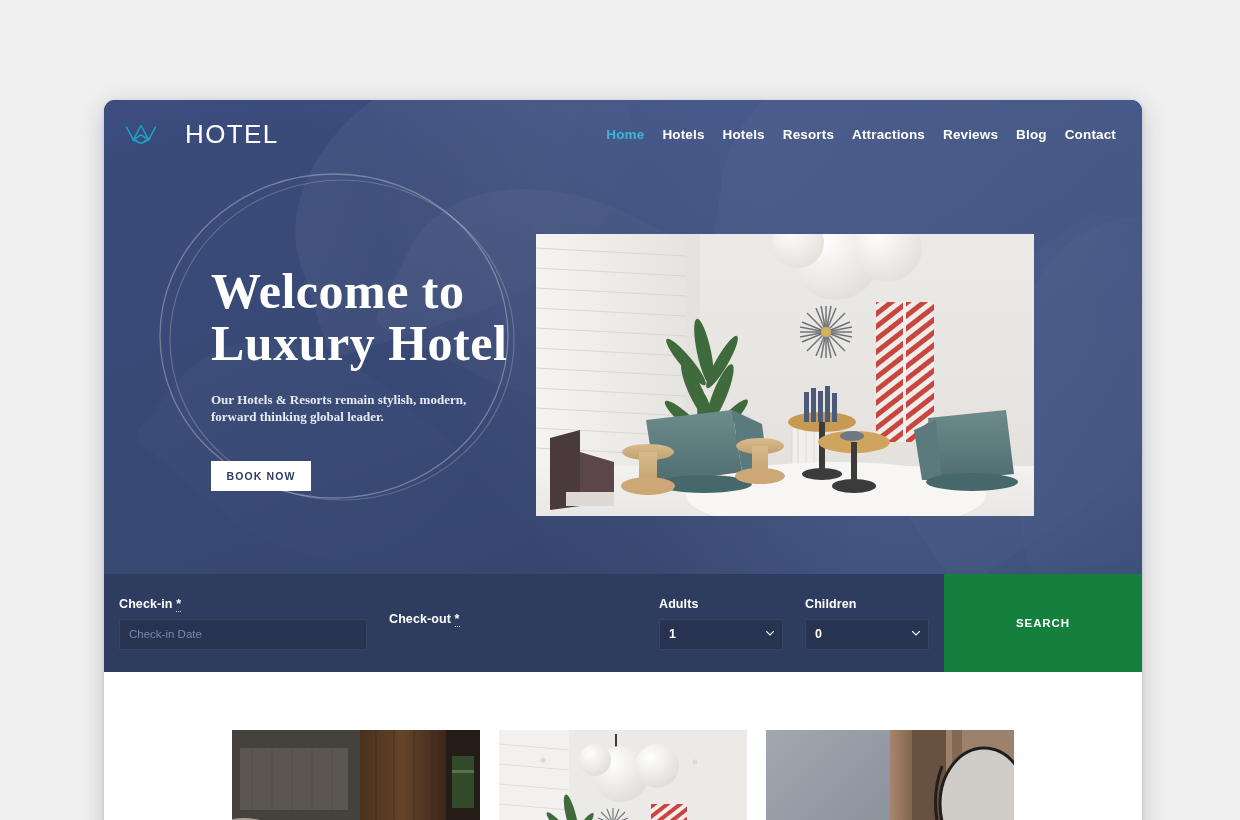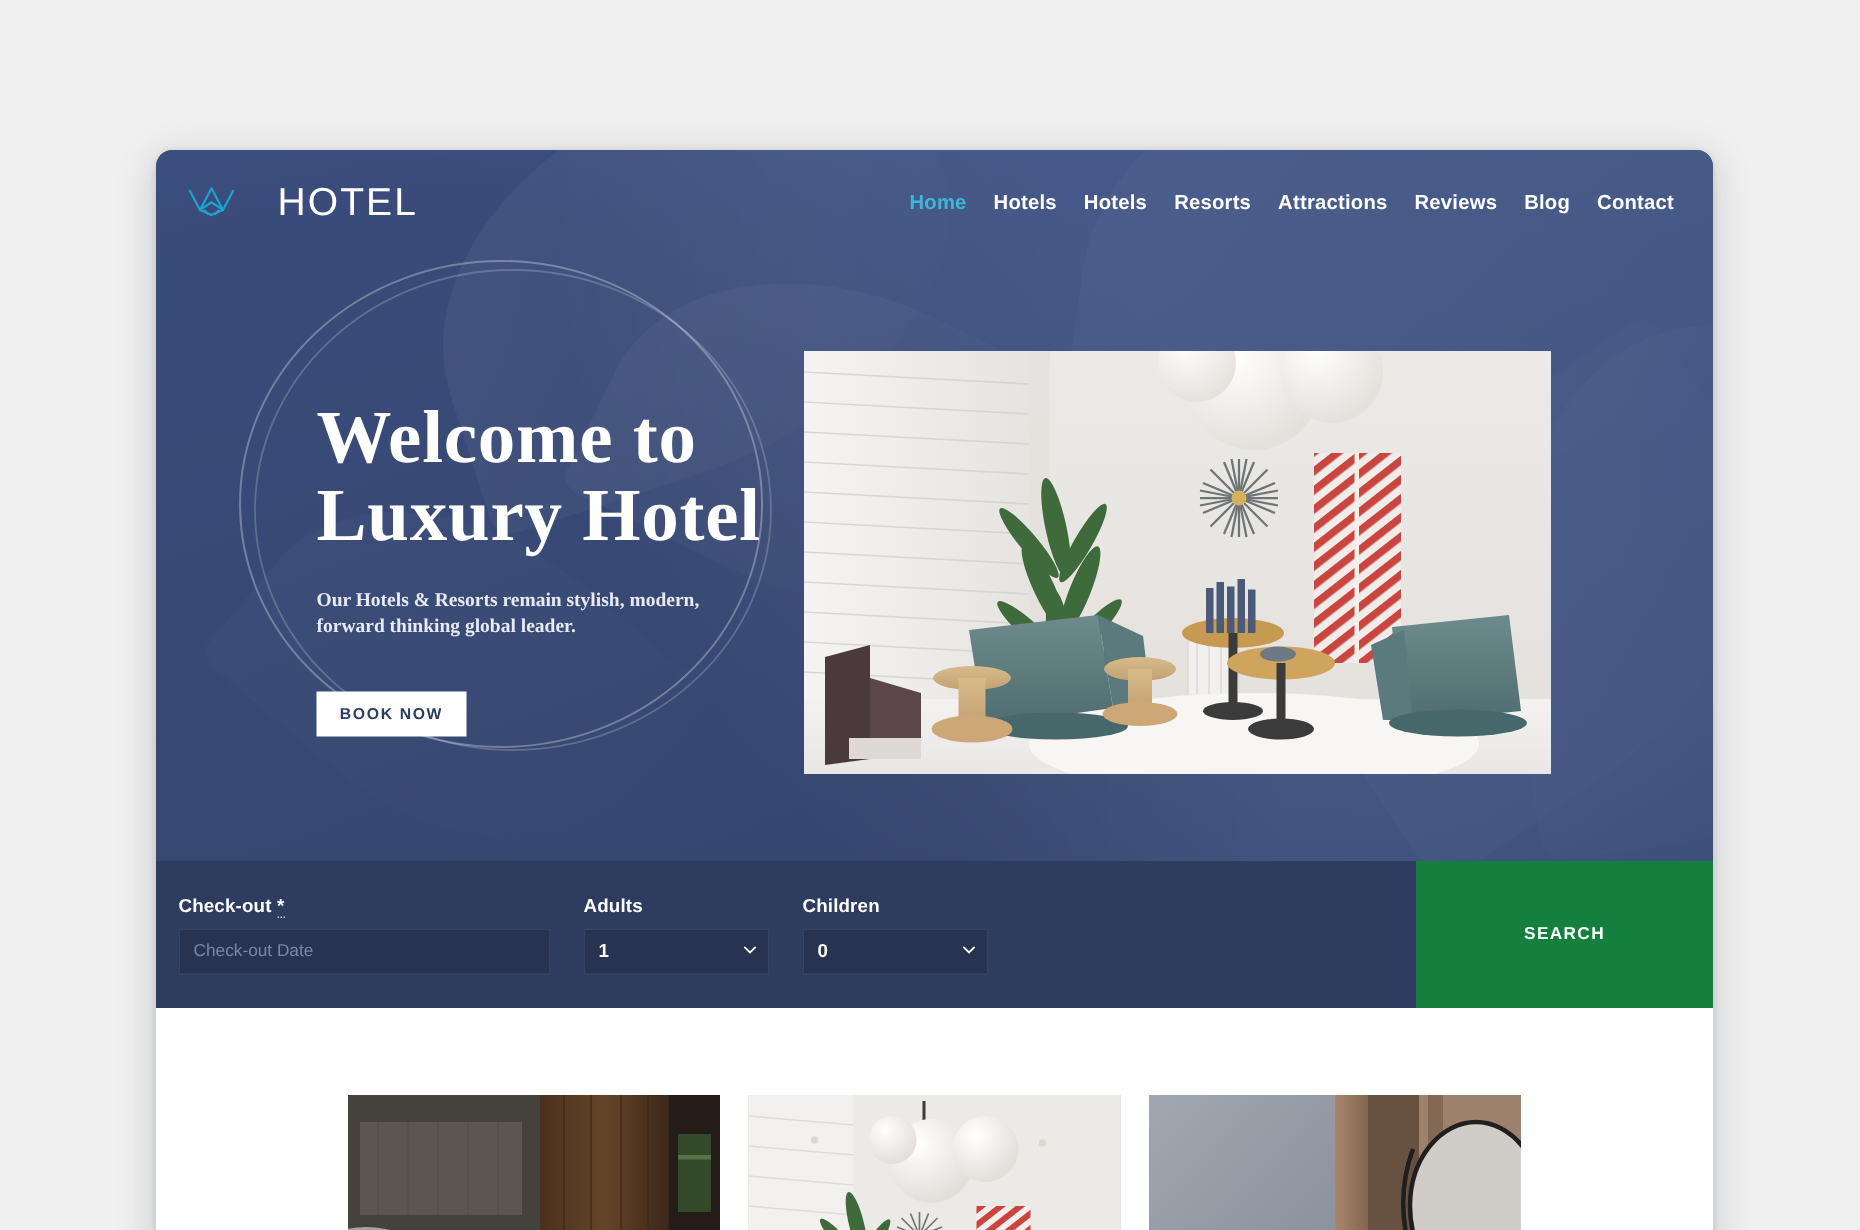--- a/index.html
+++ b/index.html
@@ -439,27 +439,33 @@
           <path d="M392 184 L470 176 L478 240 L398 248 Z" fill="url(#chairg)"></path>
           <path d="M378 196 L400 186 L406 246 L386 246 Z" fill="#5a7a7d"></path>
           <ellipse cx="436" cy="248" rx="46" ry="9" fill="#46686b"></ellipse>
         </svg>
       </div>
     </section>
 
     <section class="booking">
       <div class="fields">
 
+        <div class="field date">
+          <div class="field-label">
+            <span>Check-in</span>
+            <span class="req">*</span>
+          </div>
+          <input class="text-input" type="text" placeholder="Check-in Date" style="">
+        </div>
 
         <div class="field date">
           <div class="field-label">
             <span>Check-out</span>
             <span class="req">*</span>
           </div>
-          <input class="text-input" type="text" placeholder="Check-out Date" style="">
         </div>
 
         <div class="field count">
           <div class="field-label">Adults</div>
           <div class="select-wrap">
             <select class="select-input"><option value="1">1</option><option value="2">2</option><option value="3">3</option><option value="4">4</option><option value="5">5</option><option value="6">6</option></select>
             <svg class="chev" viewBox="0 0 8 5">
               <path d="M0.4 0.4 L4 4 L7.6 0.4" fill="none" stroke="#ffffff" stroke-width="1.2" stroke-linecap="round"></path>
             </svg>
           </div>

